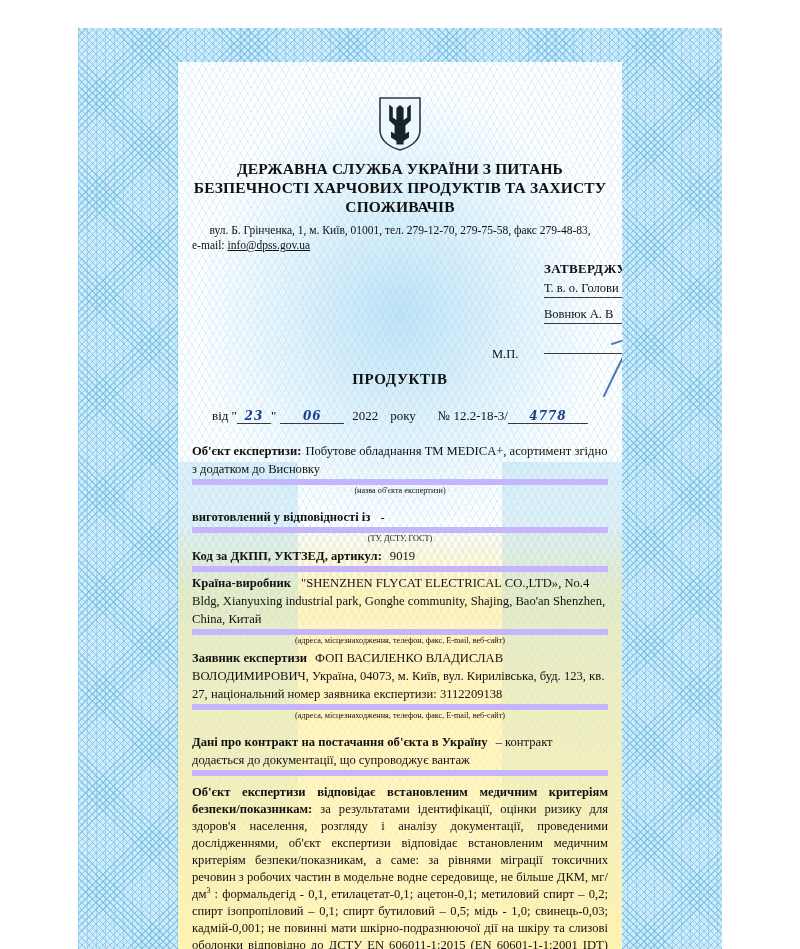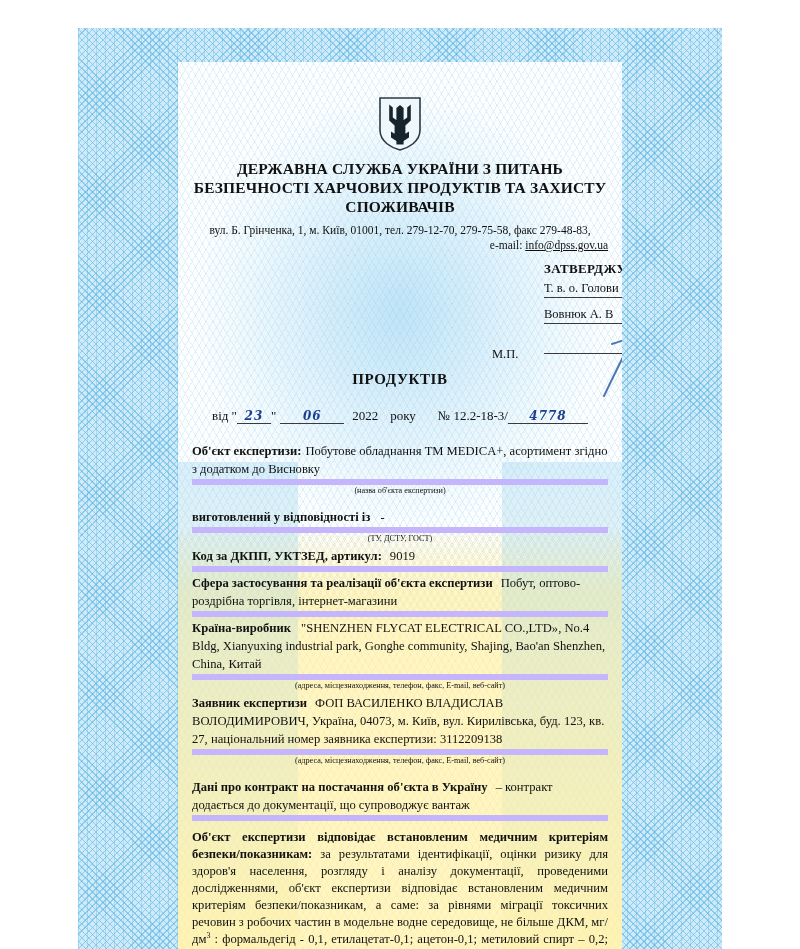--- a/index.html
+++ b/index.html
@@ -56,21 +56,21 @@
   
   .emblem-wrap{display:flex;justify-content:center;margin-top:34px;}
   .emblem{width:44px;height:56px;}
 
   
   .org-title{
     text-align:center;font-weight:bold;font-size:15.5px;line-height:1.22;
     margin-top:8px;letter-spacing:.1px;
   }
   .org-addr{text-align:center;font-size:11.5px;margin-top:6px;line-height:1.3;}
-  .org-email{text-align:right;font-size:11.5px;margin-top:1px;}
+  .org-email{text-align:left;font-size:11.5px;margin-top:1px;}
   .org-email u{text-decoration:underline;}
 
   
   .approve{position:relative;margin-top:10px;height:108px;}
   .approve-inner{position:absolute;left:352px;top:0;width:300px;}
   .approve-title{font-weight:bold;font-size:13px;letter-spacing:.4px;}
   .approve-line{
     font-size:12.5px;border-bottom:1px solid #3a3a3a;padding-bottom:1px;margin-top:4px;
     white-space:nowrap;
   }
@@ -198,24 +198,20 @@
             <span class="flabel">виготовлений у відповідності із</span>
             <span class="fval" style="margin-left:6px">-</span>
           </div>
           <div class="fcap">(ТУ, ДСТУ, ГОСТ)</div>
 
           <div class="frow">
             <span class="flabel">Код за ДКПП, УКТЗЕД, артикул:</span>
             <span class="fval" style="margin-left:4px">9019</span>
           </div>
 
-          <div class="frow">
-            <span class="flabel">Сфера застосування та реалізації об'єкта експертизи</span>
-            <span class="fval" style="margin-left:4px">Побут, оптово-роздрібна торгівля, інтернет-магазини</span>
-          </div>
 
           <div class="frow">
             <span class="flabel">Країна-виробник</span>
             <span class="fval" style="margin-left:6px">"SHENZHEN FLYCAT ELECTRICAL CO.,LTD», No.4 Bldg, Xianyuxing industrial park, Gonghe community, Shajing, Bao'an Shenzhen, China, Китай</span>
           </div>
           <div class="fcap">(адреса, місцезнаходження, телефон, факс, E-mail, веб-сайт)</div>
 
           <div class="frow">
             <span class="flabel">Заявник експертизи</span>
             <span class="fval" style="margin-left:4px">ФОП ВАСИЛЕНКО ВЛАДИСЛАВ ВОЛОДИМИРОВИЧ, Україна, 04073, м. Київ, вул. Кирилівська, буд. 123, кв. 27, національний номер заявника експертизи: 3112209138</span>

